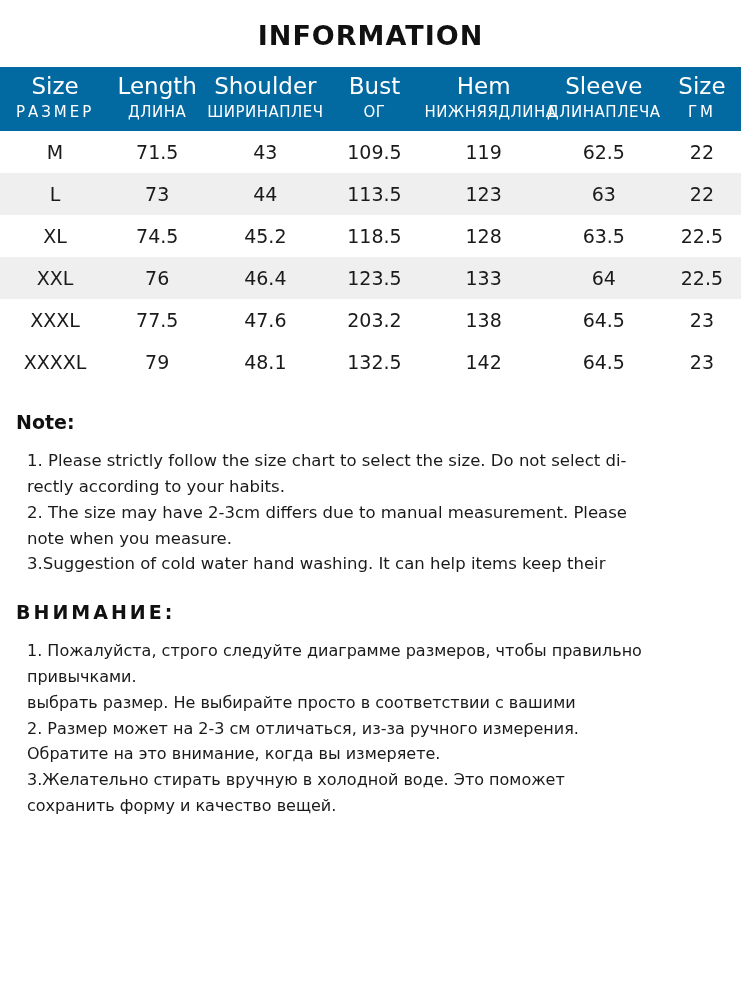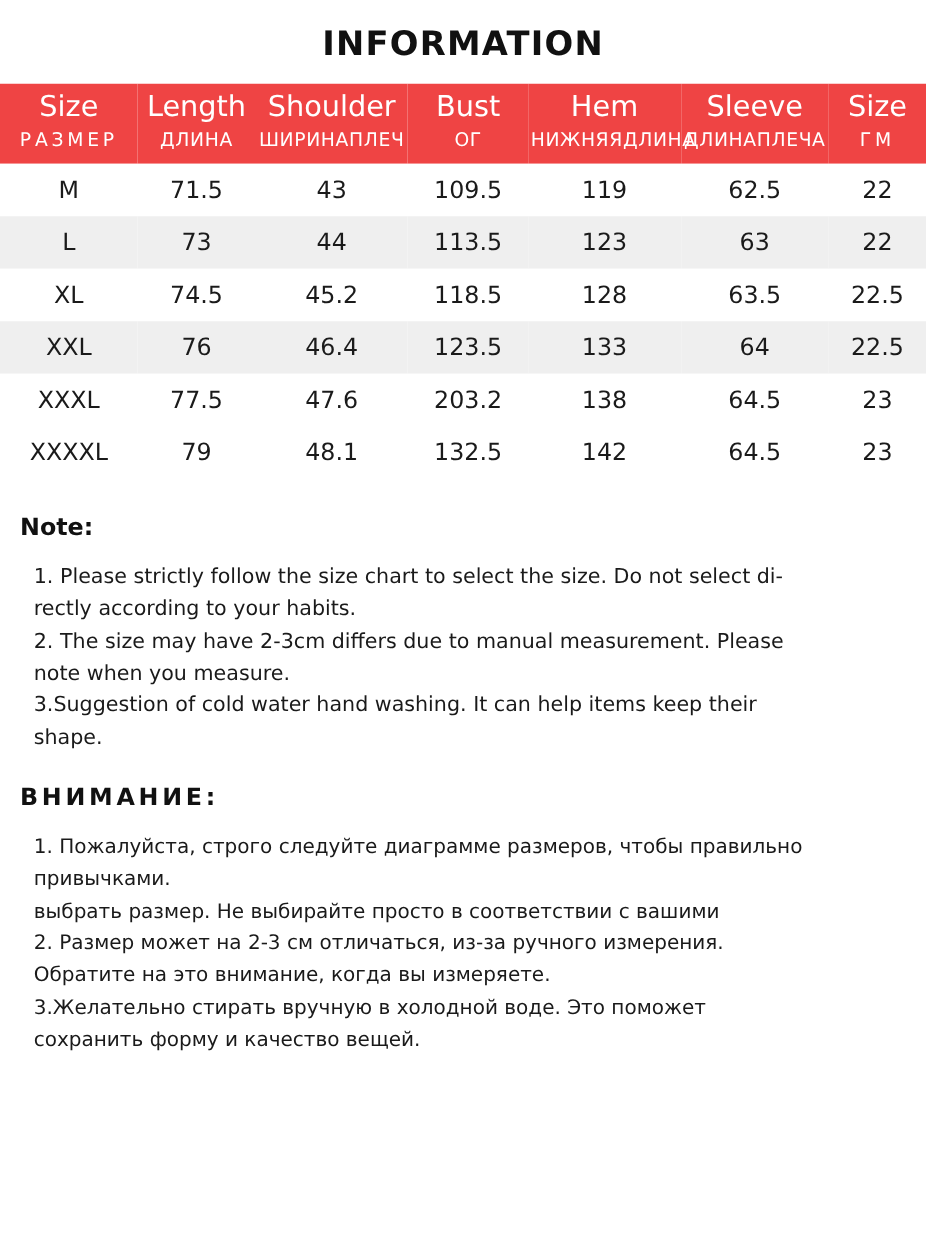--- a/index.html
+++ b/index.html
@@ -28,21 +28,21 @@
     padding-top: 20px;
     padding-bottom: 16px;
     color: #111111;
   }
   table.size-table {
     width: 741px;
     border-collapse: collapse;
     table-layout: fixed;
   }
   table.size-table thead tr {
-    background: #ef4444;
+    background: #0369a1;
     color: #ffffff;
   }
   table.size-table thead th {
     padding: 6px 2px 10px 2px;
     text-align: center;
     vertical-align: middle;
     font-weight: normal;
   }
   .hdr-en {
     display: block;
@@ -212,21 +212,20 @@
 
   <div class="notes">
 
     <div class="notes-heading">Note:</div>
     <div class="note-block">
       <p class="note-line">1. Please strictly follow the size chart  to select the size. Do not select di-</p>
       <p class="note-line">rectly according to your habits.</p>
       <p class="note-line">2. The size may have 2-3cm differs due to manual measurement. Please</p>
       <p class="note-line">note when you measure.</p>
       <p class="note-line">3.Suggestion of cold water hand washing. It can help items keep their</p>
-      <p class="note-line">shape.</p>
     </div>
 
     <div class="notes-heading ru">ВНИМАНИЕ:</div>
     <div class="note-block ru-block">
       <p class="note-line">1. Пожалуйста, строго следуйте диаграмме размеров, чтобы правильно</p>
       <p class="note-line">привычками.</p>
       <p class="note-line">выбрать размер. Не выбирайте просто в соответствии с вашими</p>
       <p class="note-line">2. Размер может на 2-3 см отличаться, из-за ручного измерения.</p>
       <p class="note-line">Обратите на это внимание, когда вы измеряете.</p>
       <p class="note-line">3.Желательно стирать вручную в холодной воде. Это поможет</p>

